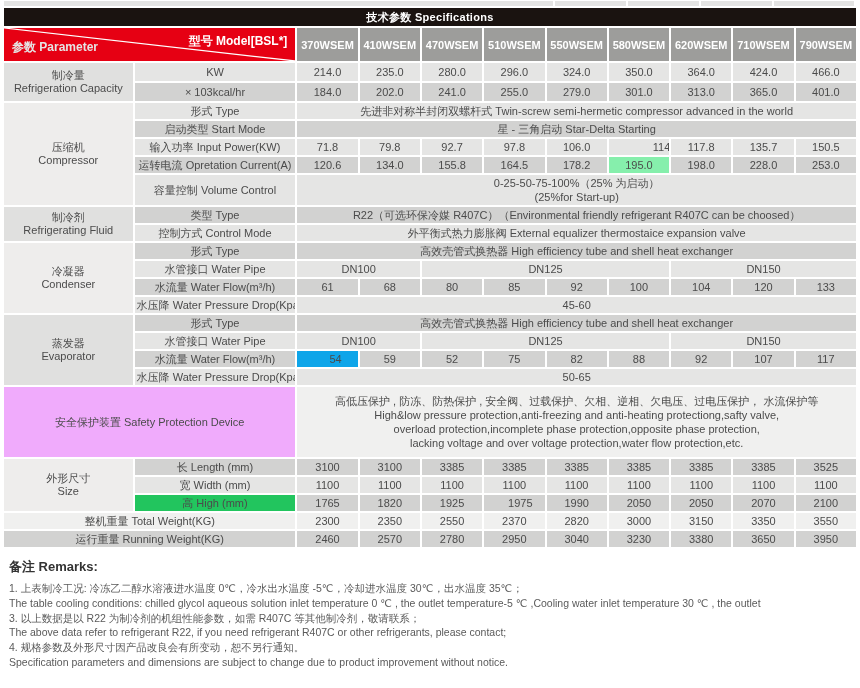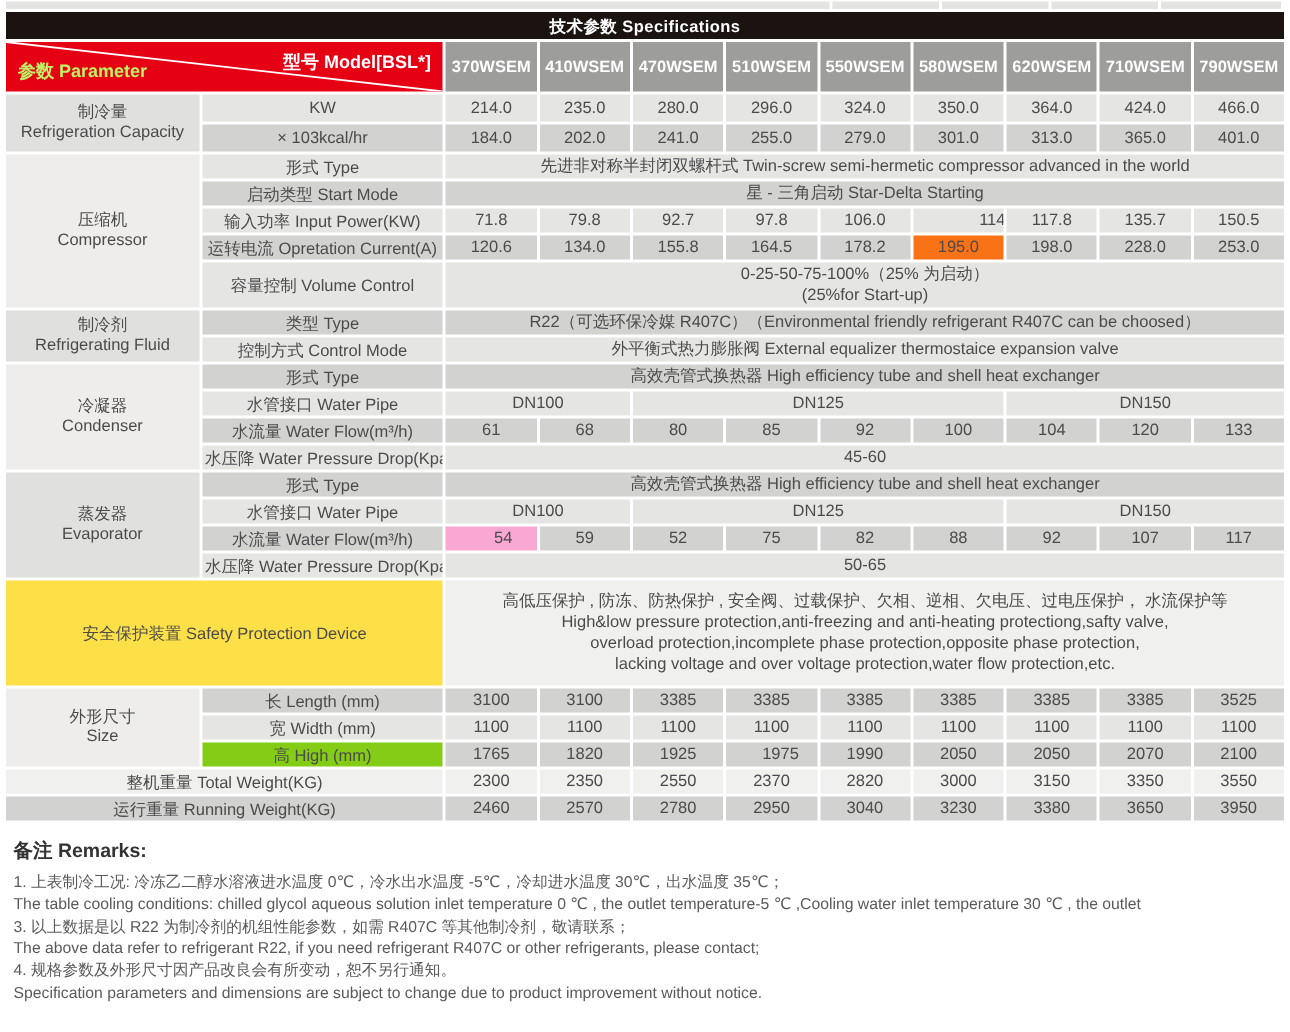--- a/index.html
+++ b/index.html
@@ -22,21 +22,21 @@
     border-collapse:separate;border-spacing:2px;table-layout:fixed;
     width:856px;margin-left:-2px;
   }
   td{
     font-size:11px;text-align:center;vertical-align:middle;
     padding:0 2px;overflow:hidden;white-space:nowrap;
   }
   tr{height:16px;}
   .redcell{background:#e60013;position:relative;height:33px;padding:0;}
   .redcell svg{position:absolute;left:0;top:0;width:100%;height:100%;display:block;}
-  .redcell .p1{position:absolute;left:8px;bottom:5px;color:#bef264;font-weight:bold;font-size:12px;}
+  .redcell .p1{position:absolute;left:8px;bottom:5px;color:#e5e5e5;font-weight:bold;font-size:12px;}
   .redcell .p2{position:absolute;right:8px;top:5px;color:#fff;font-weight:bold;font-size:12px;}
   .model-h{background:#9d9d9b;color:#ffffff;font-weight:bold;font-size:11px;}
   .glabel{line-height:13px;white-space:normal;}
   .gwide{white-space:normal;}
   .rlabel{white-space:nowrap;}
   .span-cell{line-height:14px;white-space:normal;}
   .remarks{padding:7px 2px 0 5px;}
   .remarks h3{font-size:13px;color:#333;margin:2px 0 5px 0;}
   .remarks p{margin:0;font-size:10.5px;line-height:14.8px;color:#5a5a5a;white-space:nowrap;}
 </style>
@@ -144,21 +144,21 @@
           <td class="val" style="background: rgb(229, 229, 228);">135.7</td>
           <td class="val" style="background: rgb(229, 229, 228);">150.5</td>
         </tr>
         <tr>
           <td class="rlabel" style="background: rgb(210, 210, 209);">运转电流 Opretation Current(A)</td>
           <td class="val" style="background: rgb(210, 210, 209);">120.6</td>
           <td class="val" style="background: rgb(210, 210, 209);">134.0</td>
           <td class="val" style="background: rgb(210, 210, 209);">155.8</td>
           <td class="val" style="background: rgb(210, 210, 209);">164.5</td>
           <td class="val" style="background: rgb(210, 210, 209);">178.2</td>
-          <td class="val" style="background: #f97316;">195.0</td>
+          <td class="val" style="background: #86efac;">195.0</td>
           <td class="val" style="background: rgb(210, 210, 209);">198.0</td>
           <td class="val" style="background: rgb(210, 210, 209);">228.0</td>
           <td class="val" style="background: rgb(210, 210, 209);">253.0</td>
         </tr>
         <tr style="height: 30px;">
           <td class="rlabel" style="background: rgb(229, 229, 228);">容量控制 Volume Control</td>
           <td colspan="9" class="span-cell" style="background: rgb(229, 229, 228);">0-25-50-75-100%（25% 为启动）<br>(25%for Start-up)</td>
         </tr>
         <tr>
           <td rowspan="2" class="glabel" style="background: rgb(224, 224, 223);">
@@ -211,36 +211,36 @@
           <td colspan="9" class="span-cell" style="background: rgb(210, 210, 209);">高效壳管式换热器 High efficiency tube and shell heat exchanger</td>
         </tr>
         <tr>
           <td class="rlabel" style="background: rgb(229, 229, 228);">水管接口 Water Pipe</td>
           <td colspan="2" class="val" style="background: rgb(229, 229, 228);">DN100</td>
           <td colspan="4" class="val" style="background: rgb(229, 229, 228);">DN125</td>
           <td colspan="3" class="val" style="background: rgb(229, 229, 228);">DN150</td>
         </tr>
         <tr>
           <td class="rlabel" style="background: rgb(210, 210, 209);">水流量 Water Flow(m³/h)</td>
-          <td class="val" style="background: #f9a8d4; padding-left: 18px;">54</td>
+          <td class="val" style="background: #0ea5e9; padding-left: 18px;">54</td>
           <td class="val" style="background: rgb(210, 210, 209);">59</td>
           <td class="val" style="background: rgb(210, 210, 209);">52</td>
           <td class="val" style="background: rgb(210, 210, 209);">75</td>
           <td class="val" style="background: rgb(210, 210, 209);">82</td>
           <td class="val" style="background: rgb(210, 210, 209);">88</td>
           <td class="val" style="background: rgb(210, 210, 209);">92</td>
           <td class="val" style="background: rgb(210, 210, 209);">107</td>
           <td class="val" style="background: rgb(210, 210, 209);">117</td>
         </tr>
         <tr>
           <td class="rlabel" style="background: rgb(229, 229, 228);">水压降 Water Pressure Drop(Kpa)</td>
           <td colspan="9" class="span-cell" style="background: rgb(229, 229, 228);">50-65</td>
         </tr>
         <tr style="height: 70px;">
-          <td rowspan="1" colspan="2" class="gwide" style="background: #fde047;">安全保护装置 Safety Protection Device</td>
+          <td rowspan="1" colspan="2" class="gwide" style="background: #f0abfc;">安全保护装置 Safety Protection Device</td>
           <td colspan="9" class="span-cell" style="background: rgb(240, 240, 239);">高低压保护 , 防冻、防热保护 , 安全阀、过载保护、欠相、逆相、欠电压、过电压保护， 水流保护等<br>High&amp;low pressure protection,anti-freezing and anti-heating protectiong,safty valve,<br>overload protection,incomplete phase protection,opposite phase protection,<br>lacking voltage and over voltage protection,water flow protection,etc.</td>
         </tr>
         <tr>
           <td rowspan="3" class="glabel" style="background: rgb(238, 237, 236);">
             <div>外形尺寸</div>
             <div>Size</div>
           </td>
           <td class="rlabel" style="background: rgb(210, 210, 209);">长 Length (mm)</td>
           <td class="val" style="background: rgb(210, 210, 209);">3100</td>
           <td class="val" style="background: rgb(210, 210, 209);">3100</td>
@@ -258,21 +258,21 @@
           <td class="val" style="background: rgb(229, 229, 228);">1100</td>
           <td class="val" style="background: rgb(229, 229, 228);">1100</td>
           <td class="val" style="background: rgb(229, 229, 228);">1100</td>
           <td class="val" style="background: rgb(229, 229, 228);">1100</td>
           <td class="val" style="background: rgb(229, 229, 228);">1100</td>
           <td class="val" style="background: rgb(229, 229, 228);">1100</td>
           <td class="val" style="background: rgb(229, 229, 228);">1100</td>
           <td class="val" style="background: rgb(229, 229, 228);">1100</td>
         </tr>
         <tr>
-          <td class="rlabel" style="background: #84cc16;">高 High (mm)</td>
+          <td class="rlabel" style="background: #22c55e;">高 High (mm)</td>
           <td class="val" style="background: rgb(210, 210, 209);">1765</td>
           <td class="val" style="background: rgb(210, 210, 209);">1820</td>
           <td class="val" style="background: rgb(210, 210, 209);">1925</td>
           <td class="val" style="background: rgb(210, 210, 209); padding-left: 14px;">1975</td>
           <td class="val" style="background: rgb(210, 210, 209);">1990</td>
           <td class="val" style="background: rgb(210, 210, 209);">2050</td>
           <td class="val" style="background: rgb(210, 210, 209);">2050</td>
           <td class="val" style="background: rgb(210, 210, 209);">2070</td>
           <td class="val" style="background: rgb(210, 210, 209);">2100</td>
         </tr>

